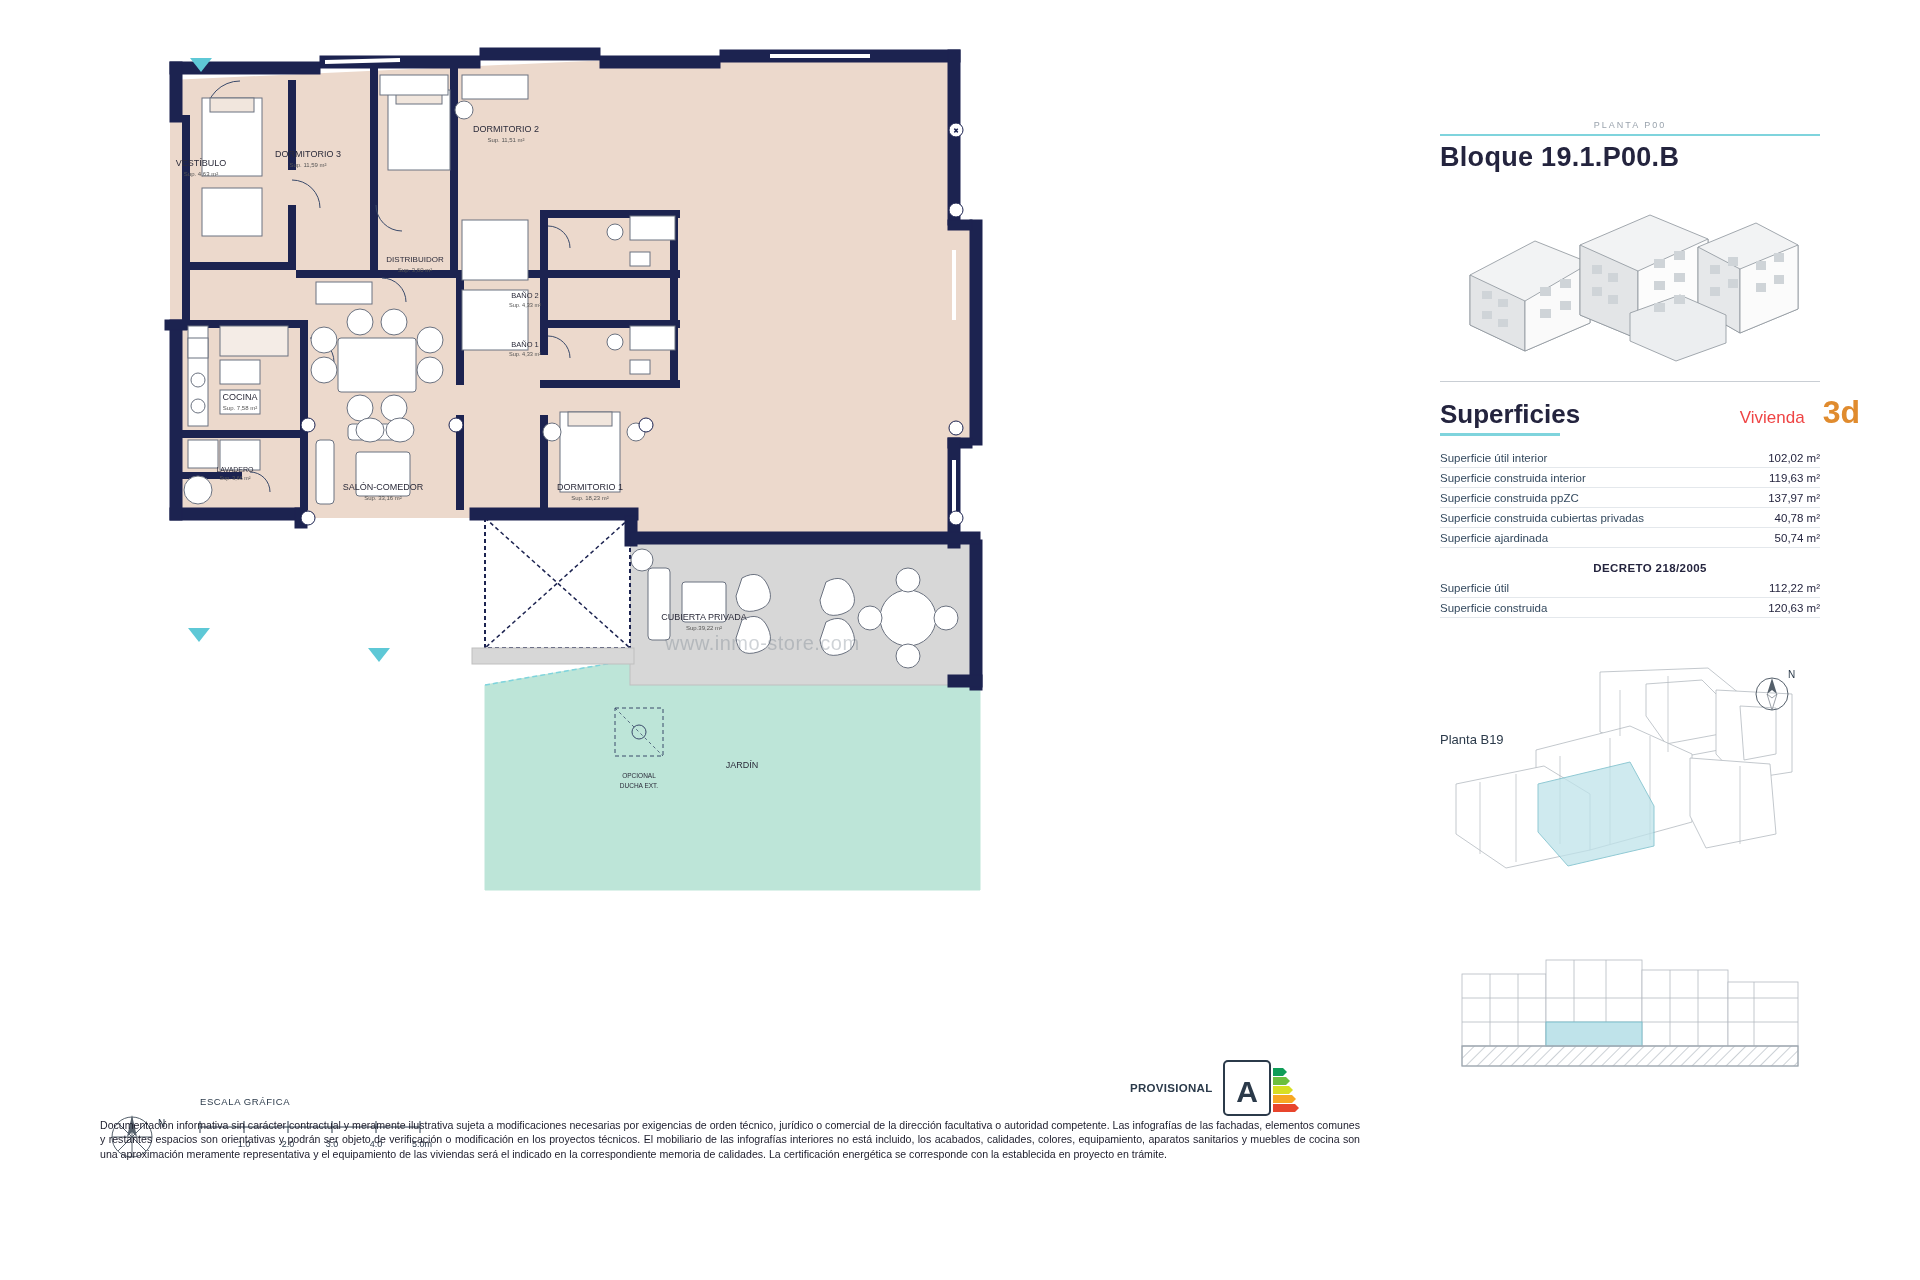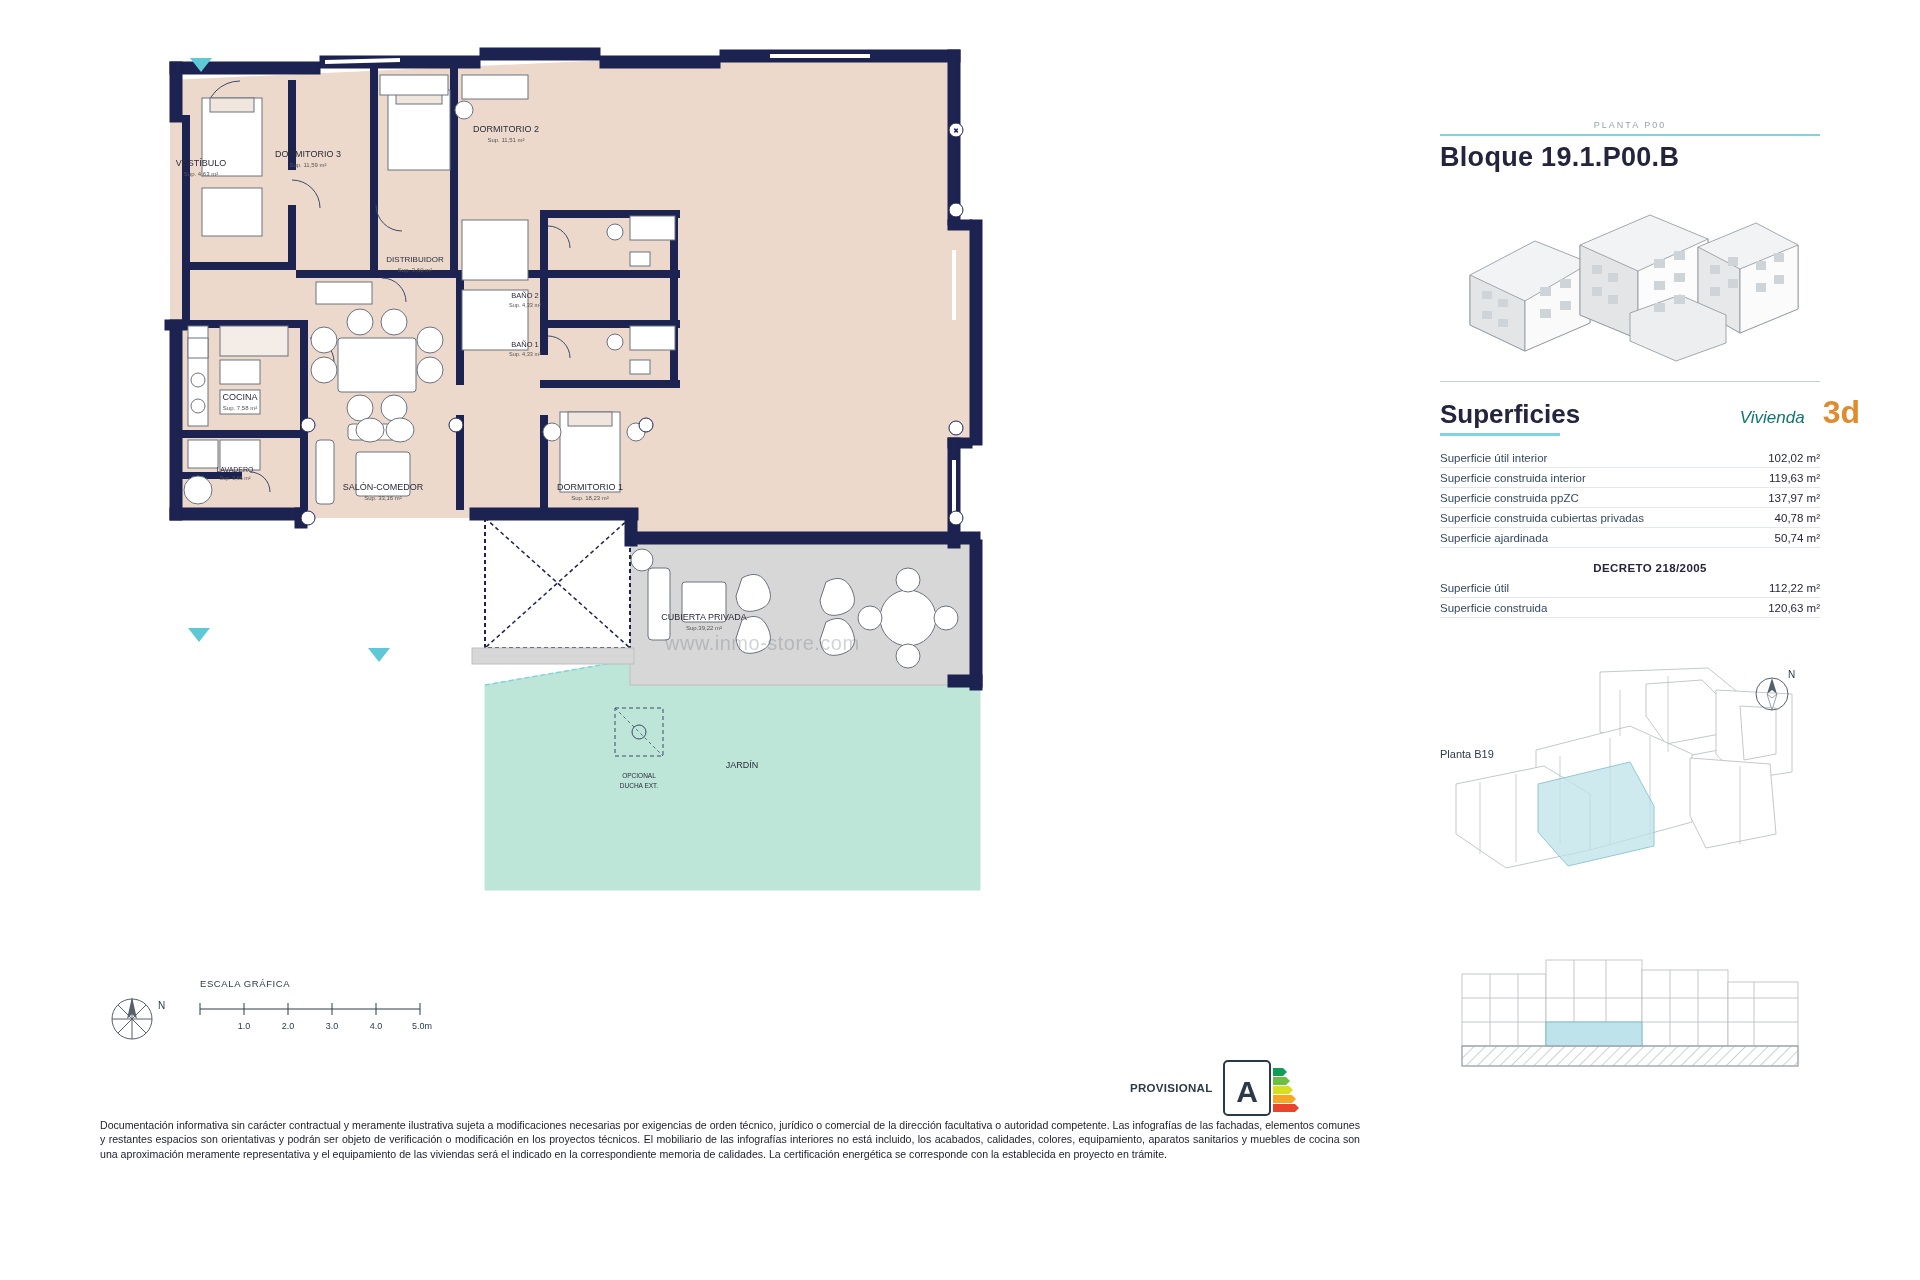--- a/index.html
+++ b/index.html
@@ -30,46 +30,46 @@
   .render-box {
     width:380px; height:190px; position:relative; overflow:hidden;
     background:#ffffff;
   }
   .render-box svg { position:absolute; left:0; top:0; }
 
   .divider { width:380px; height:1px; background:#c9ced4; margin:8px 0 12px; }
 
   .sup-head { display:flex; align-items:baseline; gap:10px; }
   .sup-title { font-size:26px; font-weight:bold; color:#24243e; }
-  .sup-viv { font-size:17px; color:#0f766e; margin-left:auto;font-style:italic; }
+  .sup-viv { font-size:17px; color:#ef4444; margin-left:auto; }
   .sup-3d { font-size:32px; color:#e08b2e; font-weight:bold; margin-left:8px; }
   .under-bar { width:120px; height:3px; background:#7fd4dd; margin:2px 0 12px; }
 
   .row {
     display:flex; justify-content:space-between;
     font-size:11.5px; color:#34495e; padding:3.5px 0;
     border-bottom:1px solid #e4e8ec; width:380px;
   }
   .row .val { color:#24243e; }
   .decreto {
     font-size:11.5px; font-weight:bold; color:#24243e; margin:14px 0 4px;
     letter-spacing:.4px;
     text-align:center;
   }
 
   .planta-wrap { position:relative; margin-top:36px; width:380px; height:260px; }
-  .planta-label { font-size:11px; color:#2b3a4a; position:absolute; left:0; top:94px; }
+  .planta-label { font-size:13px; color:#2b3a4a; position:absolute; left:0; top:78px; }
 
   .section-wrap { position:relative; margin-top:30px; width:380px; height:150px; }
 
   
   .plan { position:absolute; left:70px; top:20px; width:1060px; height:1010px; }
 
   
-  .scale-block { position:absolute; left:100px; top:978px; width:420px; }
+  .scale-block { position:absolute; left:100px; top:1096px; width:420px; }
   .scale-title { font-size:9.5px; color:#2b3a4a; letter-spacing:.6px; margin-left:100px;}
   .prov {
     position:absolute; left:1130px; top:1060px;
     display:flex; align-items:center; gap:10px;
   }
   .prov-label { font-size:11.5px; font-weight:bold; color:#2b3a4a; letter-spacing:.3px; }
 
   .legal { position:absolute; left:100px; top:1118px; width:1260px; }
   .legal p {
     margin:0 0 12px 0; font-size:10.6px; line-height:1.35; color:#1c1c2b;

